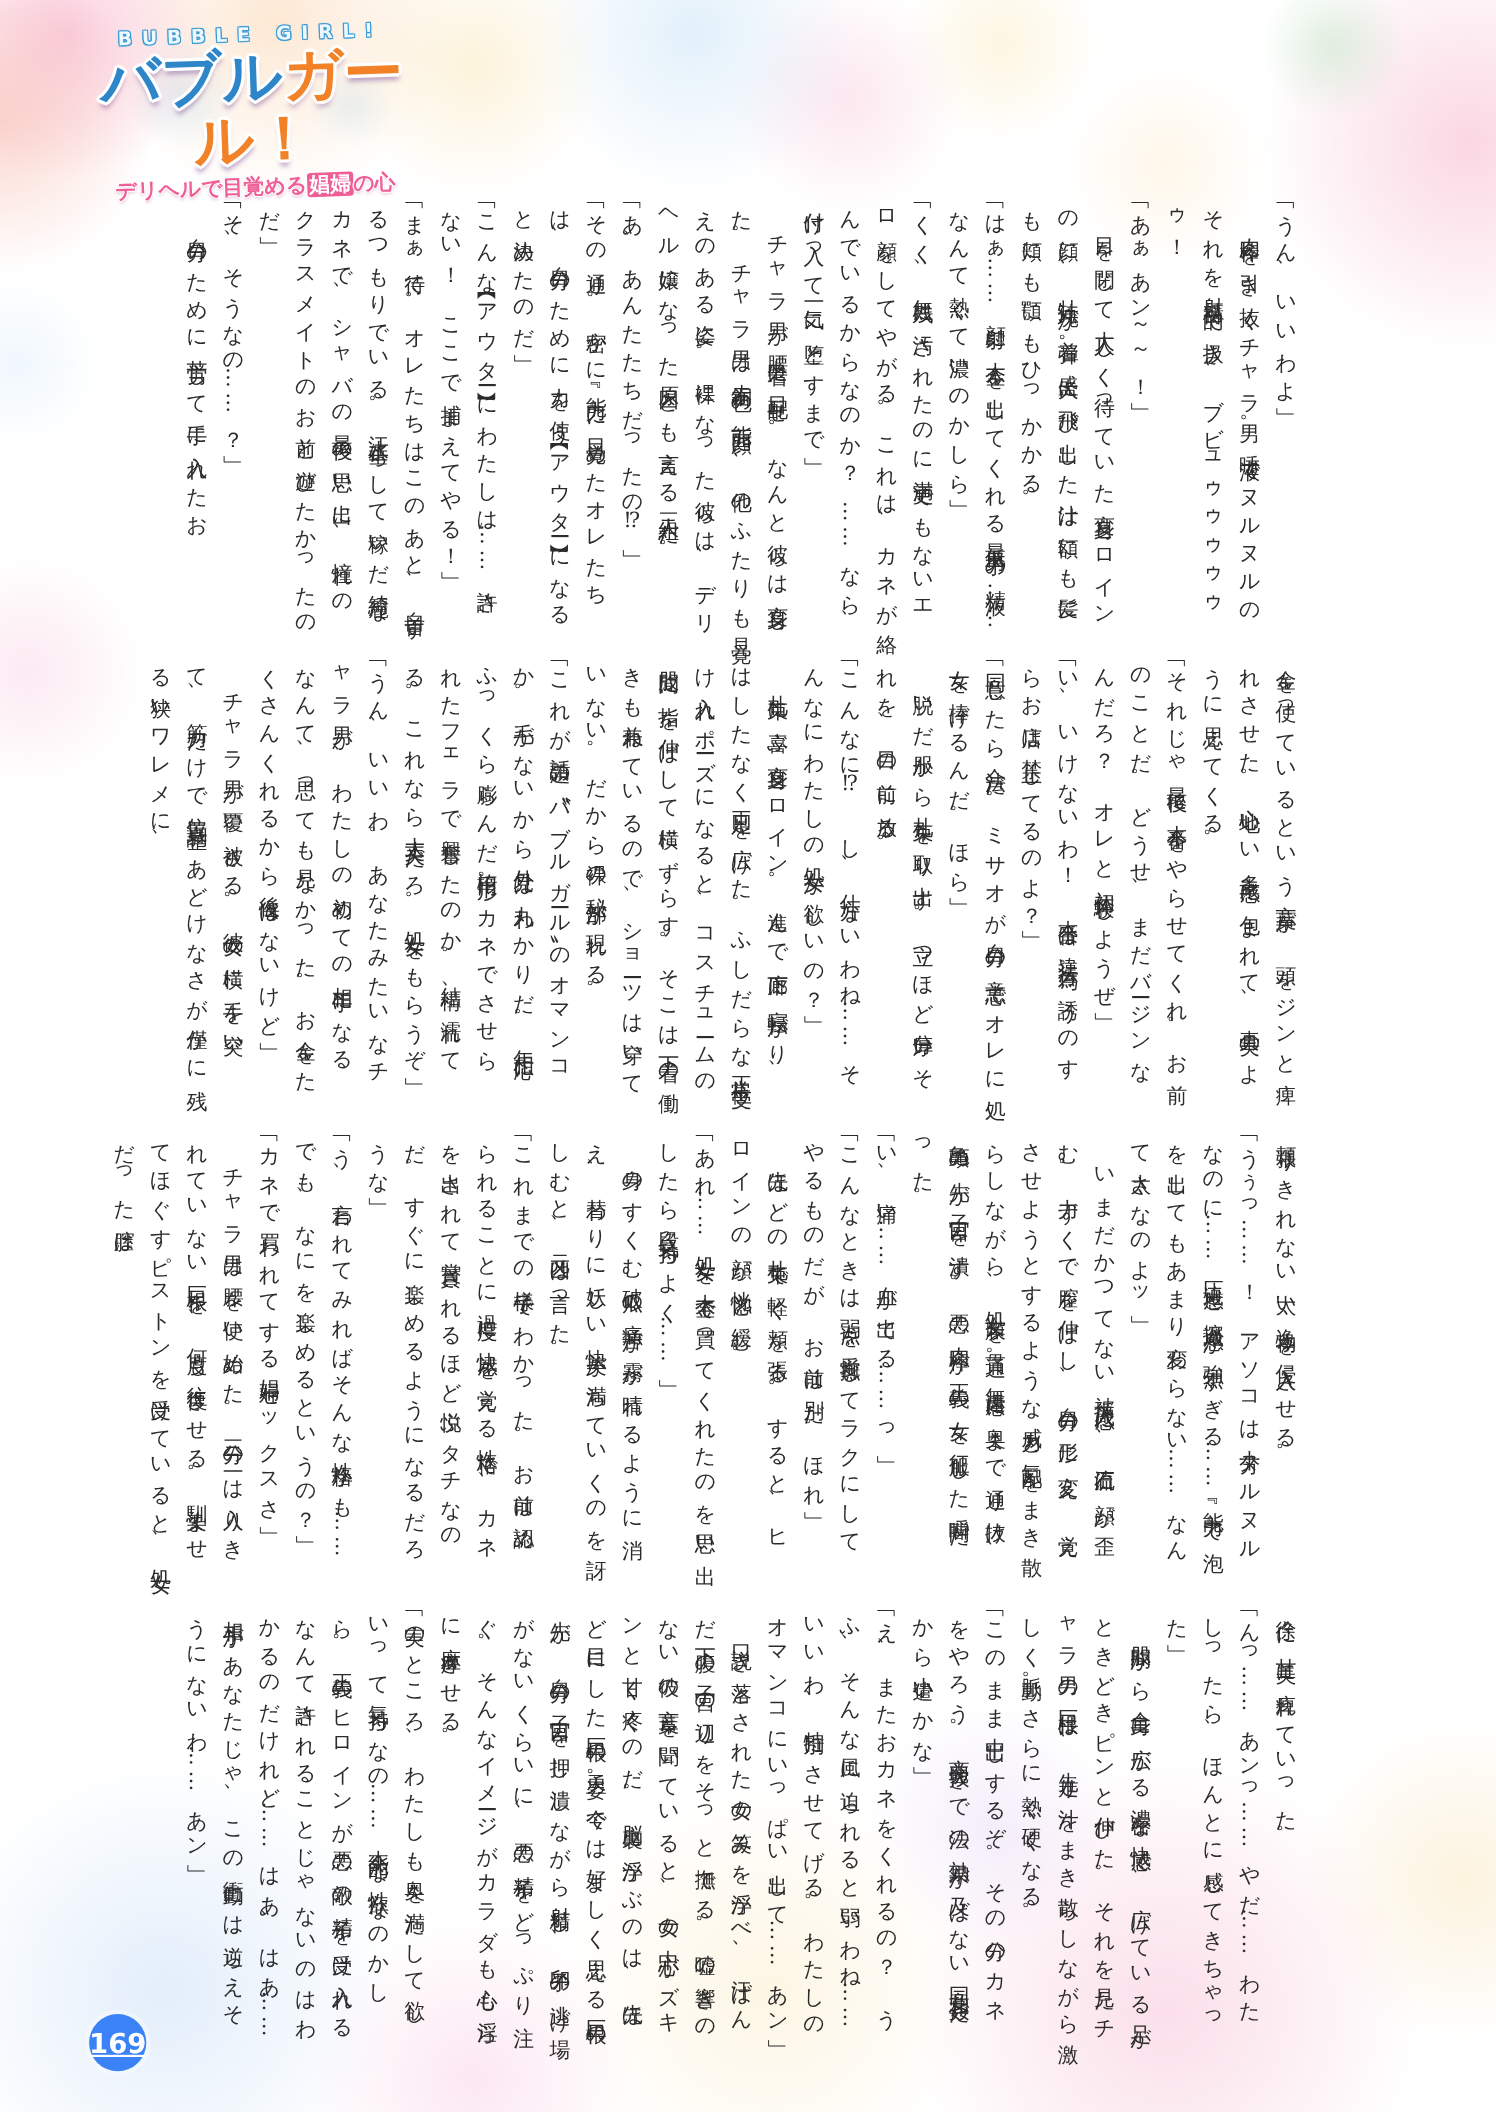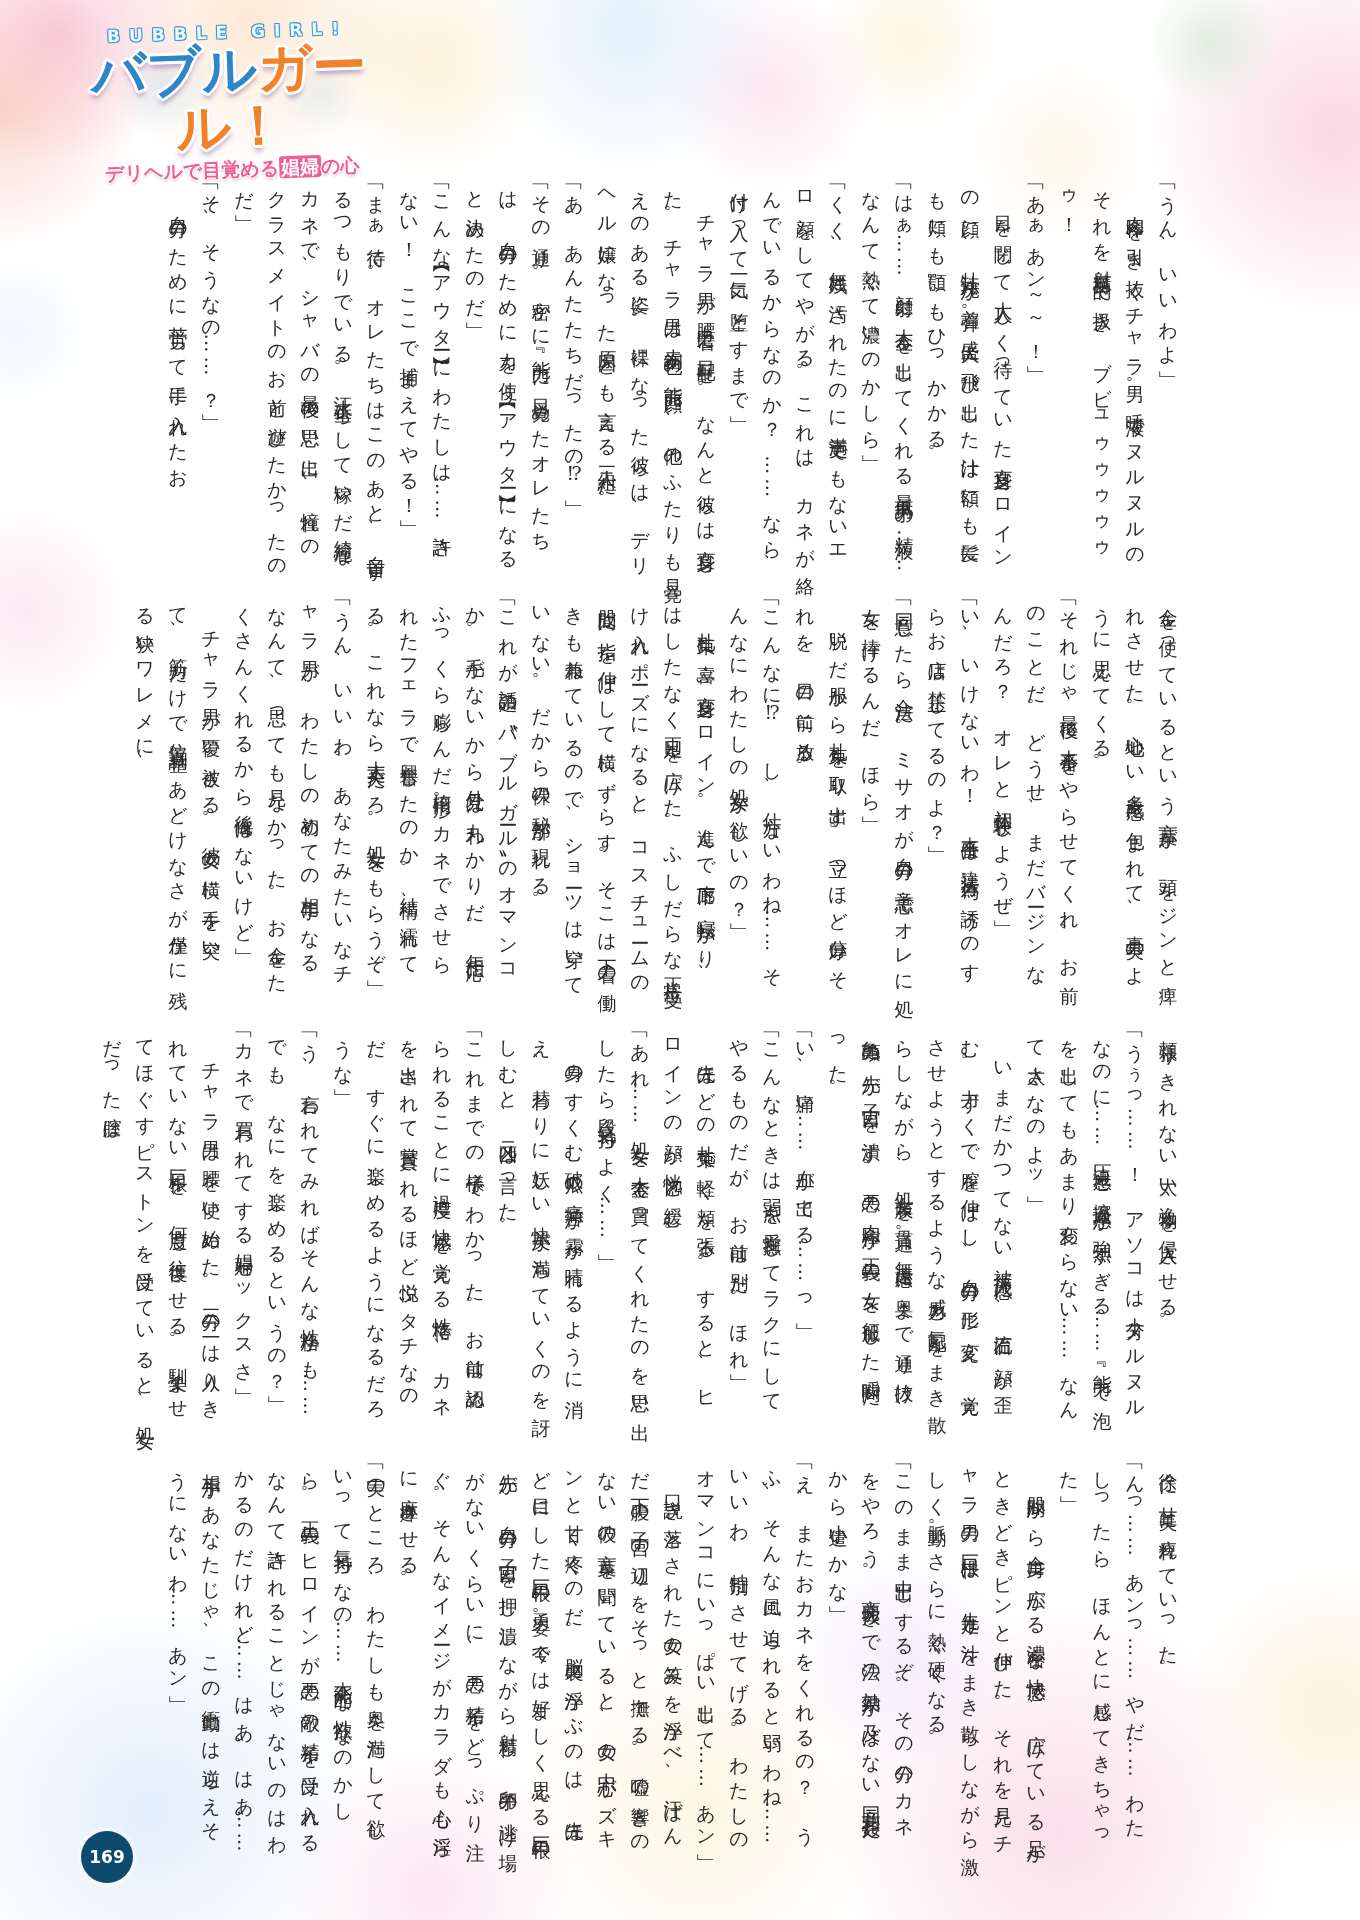--- a/index.html
+++ b/index.html
@@ -63,25 +63,26 @@
     font-size:19px;font-weight:bold;text-align:center;margin-top:2px;
     color:#ef5e96;
     text-shadow:-1px 0 0 #fff,1px 0 0 #fff,0 -1px 0 #fff,0 1px 0 #fff,0 2px 3px rgba(180,80,130,0.4);
   }
   .logo-sub .emph{
     background:#ef5e96;color:#ffffff;padding:0 2px;border-radius:3px;text-shadow:none;
   }
 
   .page-number{
     position:absolute;left:81px;top:1831px;width:52px;height:52px;border-radius:50%;
-    background:#0c4a6e;color:#ffffff;
+    background:#3b82f6;color:#ffffff;
     font-family:"DejaVu Sans","Liberation Sans",sans-serif;
-    font-size:17px;font-weight:bold;
+    font-size:25px;font-weight:bold;
     display:flex;align-items:center;justify-content:center;
     box-shadow:0 0 0 4px rgba(255,255,255,0.35);
+    text-decoration:underline;
   }
 </style>
 </head>
 <body>
 
 <div class="logo">
   <div class="logo-en">BUBBLE GIRL!</div>
   <div class="logo-main"><span class="logo-part-blue">バブル</span><span class="logo-part-orange">ガール！</span></div>
   <div class="logo-sub"><span>デリヘルで目覚める</span><span class="emph">娼婦</span><span>の心</span></div>
 </div>

